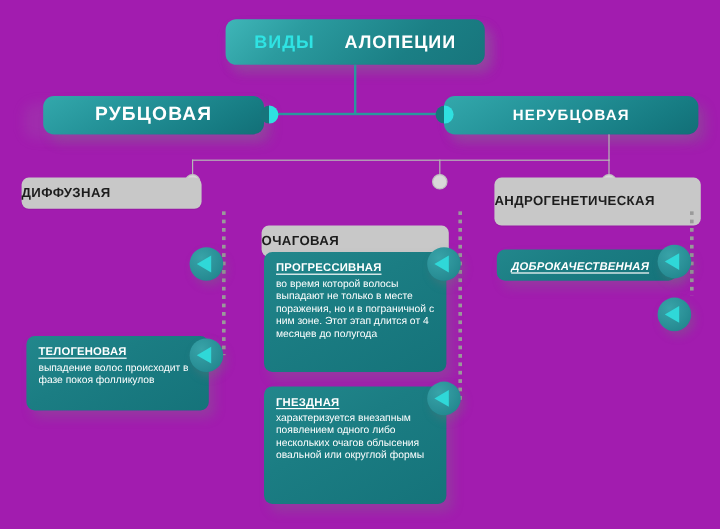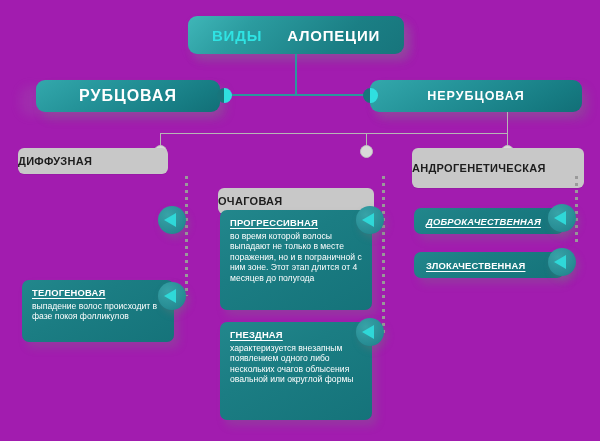--- a/index.html
+++ b/index.html
@@ -186,18 +186,15 @@
     <span class="lt" style="font-size:9.4px;">ГНЕЗДНАЯ</span>
     <div class="ld">характеризуется внезапным появлением одного либо нескольких очагов облысения овальной или округлой формы</div>
   </div>
   <div class="marker" style="left:356px;top:318px;"></div>
 
   <div class="node leaf title-only" style="left:414px;top:208px;width:150px;height:26px;">
     <span class="lt" style="font-size:9.4px;font-style:italic;">ДОБРОКАЧЕСТВЕННАЯ</span>
   </div>
   <div class="marker" style="left:548px;top:204px;"></div>
 
-  <div class="node leaf title-only" style="left:414px;top:252px;width:150px;height:26px;">
-    <span class="lt" style="font-size:9.4px;">ЗЛОКАЧЕСТВЕННАЯ</span>
-  </div>
   <div class="marker" style="left:548px;top:248px;"></div>
 
 </div>
 
 </body></html>

